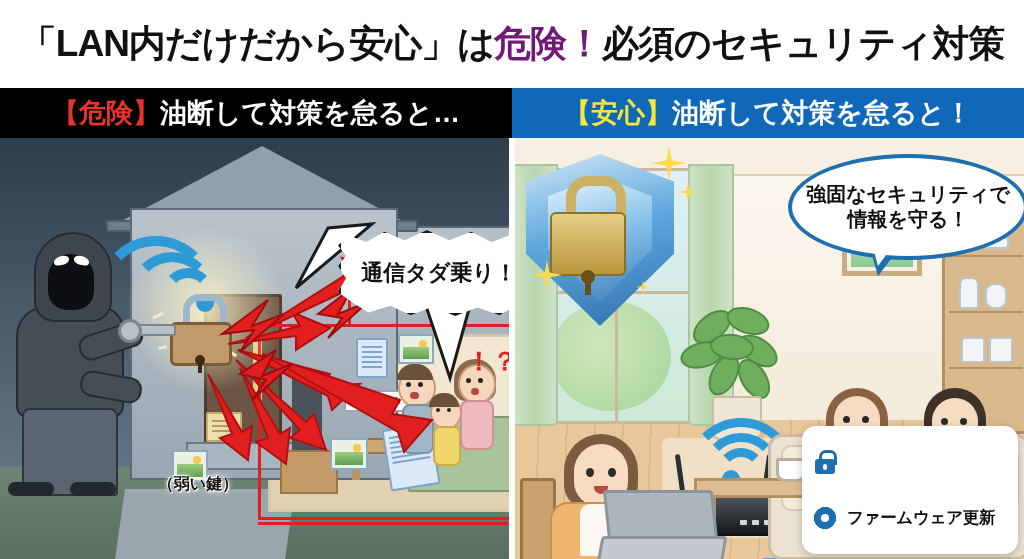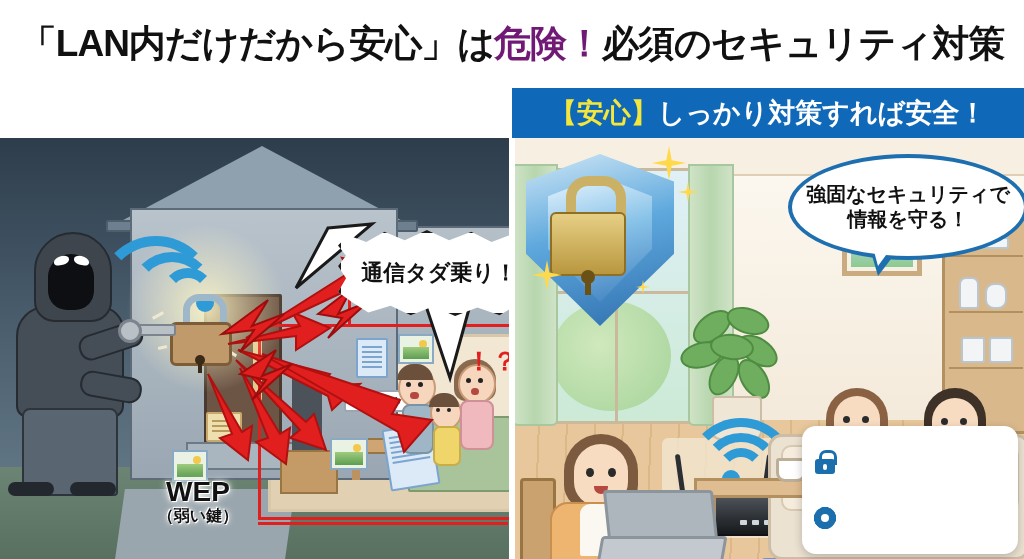--- a/index.html
+++ b/index.html
@@ -254,22 +254,25 @@
 </style>
 </head>
 <body>
 
 <div id="stage">
 
   <div class="title-bar">
     <div class="title"><span>「LAN内だけだから安心」は</span><span class="red">危険！</span><span>必須のセキュリティ対策</span></div>
   </div>
 
+  <div class="band band-left">
+    <div class="band-txt"><span class="danger">【危険】</span><span>油断して対策を怠ると…</span></div>
+  </div>
   <div class="band band-right">
-    <div class="band-txt"><span class="safe">【安心】</span><span>しっかり対策すれば安全！</span></div>
+    <div class="band-txt"><span class="safe">【安心】</span><span>油断して対策を怠ると！</span></div>
   </div>
 
   <div class="panel panel-left">
     <div class="ground-l"></div>
     <div class="path-l"></div>
 
     <div class="wall-right"></div>
 
     <div class="interior">
       <div class="int-floor"></div>
@@ -364,21 +367,20 @@
       <div class="lock-body">
           <div class="keyhole"></div>
         </div>
     </div>
     <div class="crack" style="left:152px;top:176px;width:12px;height:3px;transform:rotate(-28deg);"></div>
     <div class="crack" style="left:150px;top:192px;width:10px;height:3px;transform:rotate(18deg);"></div>
     <div class="crack" style="left:158px;top:208px;width:9px;height:3px;transform:rotate(-12deg);"></div>
     <div class="crack" style="left:228px;top:214px;width:9px;height:3px;transform:rotate(32deg);"></div>
 
     <div class="wep-label">
-      <div class="wep-main">WEP</div>
       <div class="wep-sub">（弱い鍵）</div>
     </div>
 
     <div class="hacker">
       <div class="torso"></div>
       <div class="hood"></div>
       <div class="face"></div>
       <div class="eye l"></div>
         <div class="eye r"></div>
       <div class="arm a1"></div>
@@ -557,18 +559,19 @@
         </div>
       </div>
       <div class="crow">
         <div class="ico ico-gear">
           <div class="g"></div>
             <div class="g3"></div>
             <div class="g4"></div>
             <div class="g2"></div>
             <div class="hole"></div>
         </div>
+        <div class="ctxt">ファームウェア更新</div>
       </div>
     </div>
   </div>
 
   <div class="divider"></div>
 </div>
 
 </body></html>

